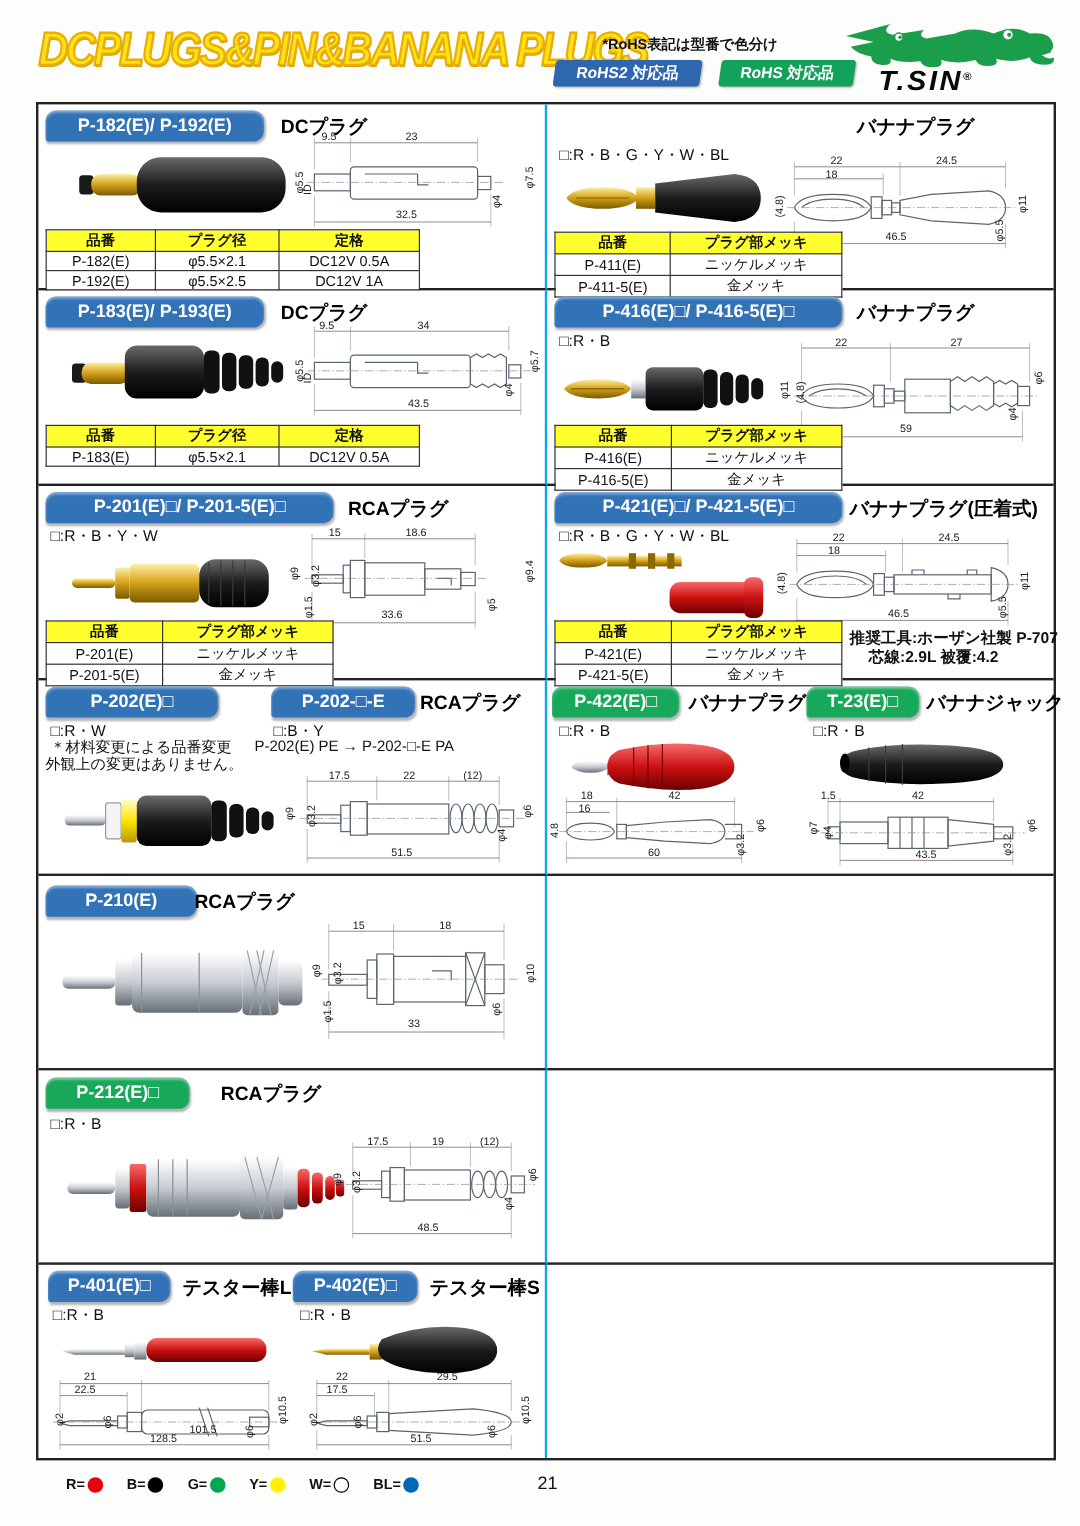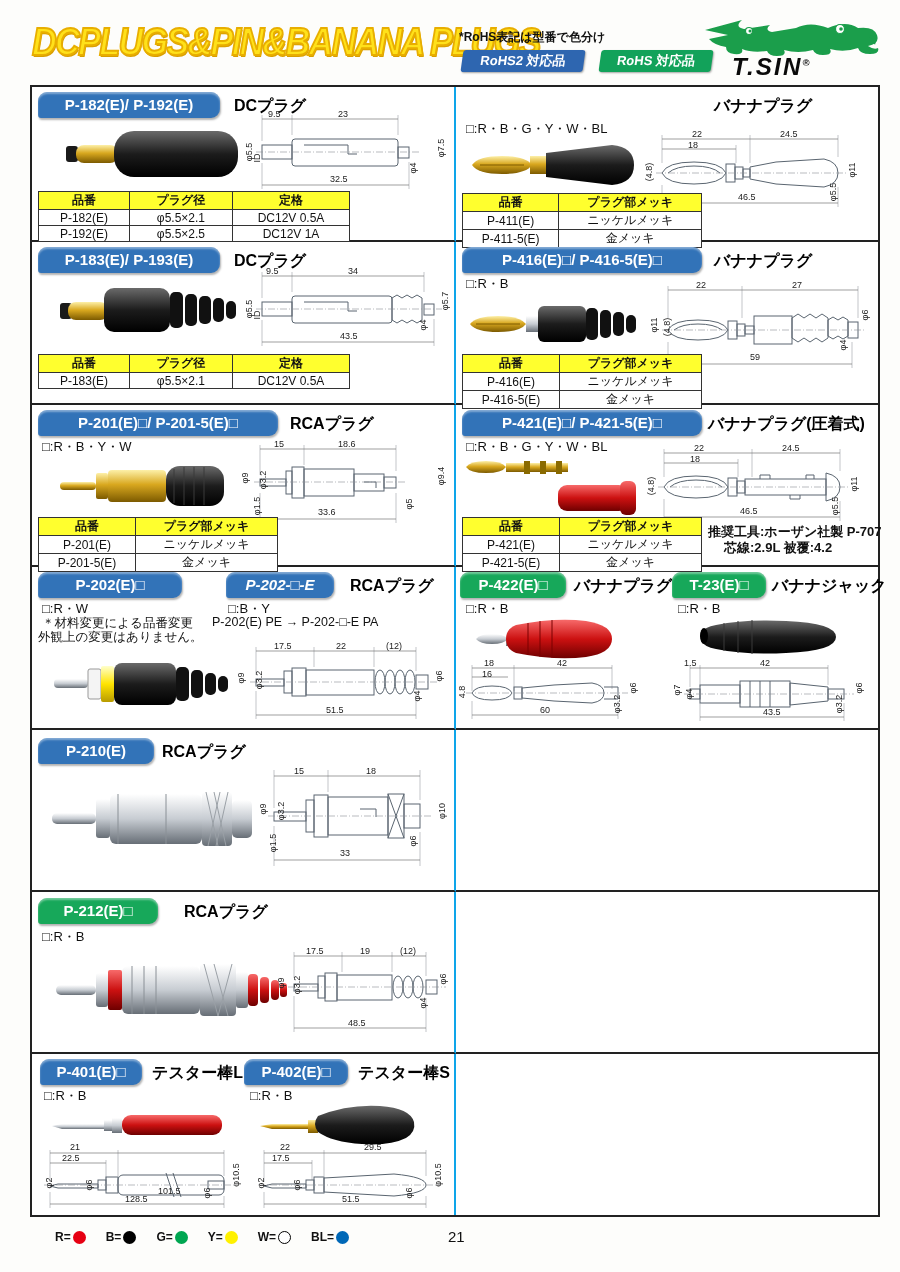--- a/index.html
+++ b/index.html
@@ -1,19 +1,19 @@
 <!DOCTYPE html>
 <html><head>
 <meta charset="utf-8">
 <style>
   html,body{margin:0;padding:0;}
   body{width:900px;height:1272px;background:#fdfdfb;font-family:"Liberation Sans","DejaVu Sans",sans-serif;position:relative;overflow:hidden;color:#111;}
   
   .page-title{position:absolute;left:32px;top:20px;width:440px;font-size:39px;font-weight:bold;font-style:italic;letter-spacing:-2px;color:#ffe11a;-webkit-text-stroke:2px #e8ae00;text-shadow:1px 2px 0 #d99e00;transform:scaleX(.88);transform-origin:left;white-space:nowrap;}
-  .rohs-note{position:absolute;left:459px;top:29px;font-size:12px;font-weight:bold;}
+  .rohs-note{position:absolute;left:459px;top:29px;font-size:12px;font-weight:bold;padding-left:43px;}
   .rohs-badge{position:absolute;top:50px;height:22px;line-height:22px;text-align:center;color:#fff;font-weight:bold;font-size:13px;transform:skewX(-8deg);border-radius:3px;box-shadow:1px 1px 2px rgba(0,0,0,.35);}
   .rohs2{left:462px;width:122px;background:#2e66b0;}
   .rohs1{left:600px;width:112px;background:#12a25a;}
   .logo{position:absolute;left:702px;top:16px;width:182px;height:62px;}
   .logo-text{position:absolute;left:30px;top:38px;font-size:23px;font-weight:bold;font-style:italic;letter-spacing:2px;color:#0a0a0a;transform:scaleX(1.05);transform-origin:left;}
   .logo-reg{font-size:9px;vertical-align:super;}
   
   .grid{position:absolute;left:30px;top:85px;border:2px solid #222;display:grid;grid-template-columns:424px 422px;grid-template-rows:155px 163px 162px 163px 162px 162px 161px;background:#fff;}
   .cell{position:relative;border-right:2px solid #0ea5e9;border-bottom:2px solid #222;}
   .cell.cR{border-right:none;}
@@ -433,21 +433,21 @@
             <td>金メッキ</td>
           </tr>
     </tbody>
       </table>
     <div class="tool-note" style="left:252px;top:118px;">推奨工具:ホーザン社製 P-707</div>
     <div class="tool-note" style="left:268px;top:134px;">芯線:2.9L  被覆:4.2</div>
   </div>
 
   <div class="cell">
     <div class="badge" style="left:6px;top:5px;width:144px;">P-202(E)□</div>
-    <div class="badge" style="left:194px;top:5px;width:108px;font-style:italic;">P-202-□-E</div>
+    <div class="badge" style="left:194px;top:5px;width:120px;">P-202-□-E</div>
     <div class="type" style="left:318px;top:9px;">RCAプラグ</div>
     <div class="note" style="left:10px;top:33px;">□:R・W</div>
     <div class="note sm" style="left:10px;top:48px;">＊材料変更による品番変更</div>
     <div class="note sm" style="left:6px;top:62px;">外観上の変更はありません。</div>
     <div class="note" style="left:196px;top:33px;">□:B・Y</div>
     <div class="note sm" style="left:180px;top:48px;">P-202(E)  PE → P-202-□-E  PA</div>
     <svg class="photo" style="left:18px;top:82px;" width="190" height="68">
       <rect x="4" y="30" width="34" height="9" rx="4" fill="url(#gSilver)"></rect>
       <rect x="38" y="20" width="13" height="30" rx="2" fill="#f4f4f4" stroke="#999"></rect>
       <rect x="51" y="17" width="13" height="36" rx="2" fill="url(#gYellow)"></rect>
@@ -558,21 +558,21 @@
       <span class="dim" style="left:82px;top:-5px;">42</span>
       <span class="dim rot" style="left:-6px;top:22px;">φ7</span>
       <span class="dim rot" style="left:6px;top:26px;">φ4</span>
       <span class="dim rot" style="left:176px;top:20px;">φ6</span>
       <span class="dim rot" style="left:152px;top:36px;">φ3.2</span>
       <span class="dim" style="left:85px;top:44px;">43.5</span>
     </div>
   </div>
 
   <div class="cell">
-    <div class="badge" style="left:6px;top:8px;width:116px;">P-210(E)</div>
+    <div class="badge" style="left:6px;top:8px;width:126px;">P-210(E)</div>
     <div class="type" style="left:130px;top:12px;">RCAプラグ</div>
     <svg class="photo" style="left:14px;top:42px;" width="215" height="92">
       <rect x="6" y="41" width="44" height="11" rx="5" fill="url(#gSilver)"></rect>
       <rect x="50" y="27" width="14" height="39" rx="3" fill="url(#gSilver)"></rect>
       <rect x="64" y="22" width="92" height="50" rx="6" fill="url(#gSilver)"></rect>
       <line x1="72" y1="22" x2="72" y2="72" stroke="#8a9096"></line>
         <line x1="120" y1="22" x2="120" y2="72" stroke="#8a9096"></line>
       <rect x="156" y="20" width="30" height="54" rx="4" fill="url(#gSilver)"></rect>
       <line x1="160" y1="20" x2="172" y2="74" stroke="#9aa0a6"></line>
         <line x1="168" y1="20" x2="180" y2="74" stroke="#9aa0a6"></line>

